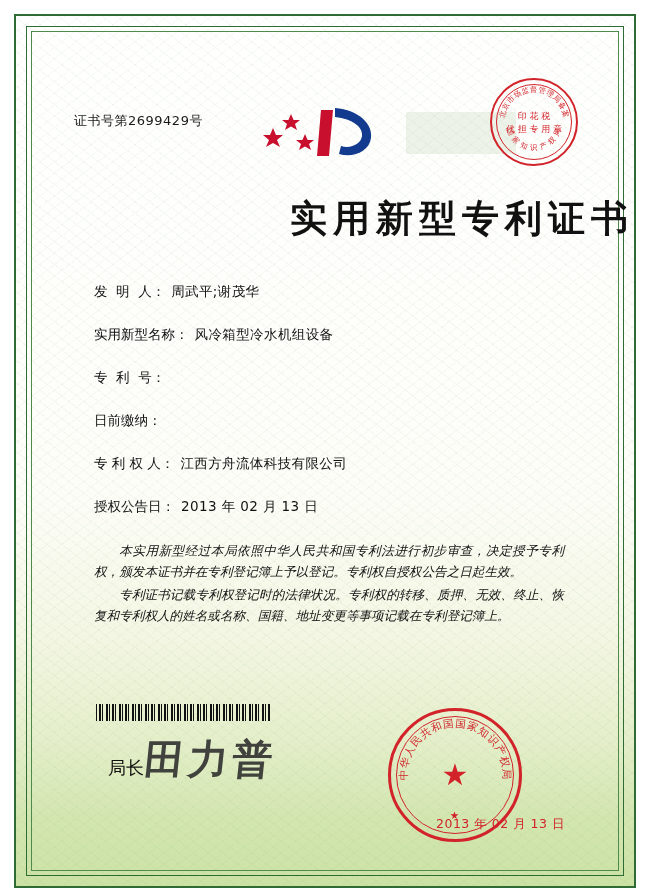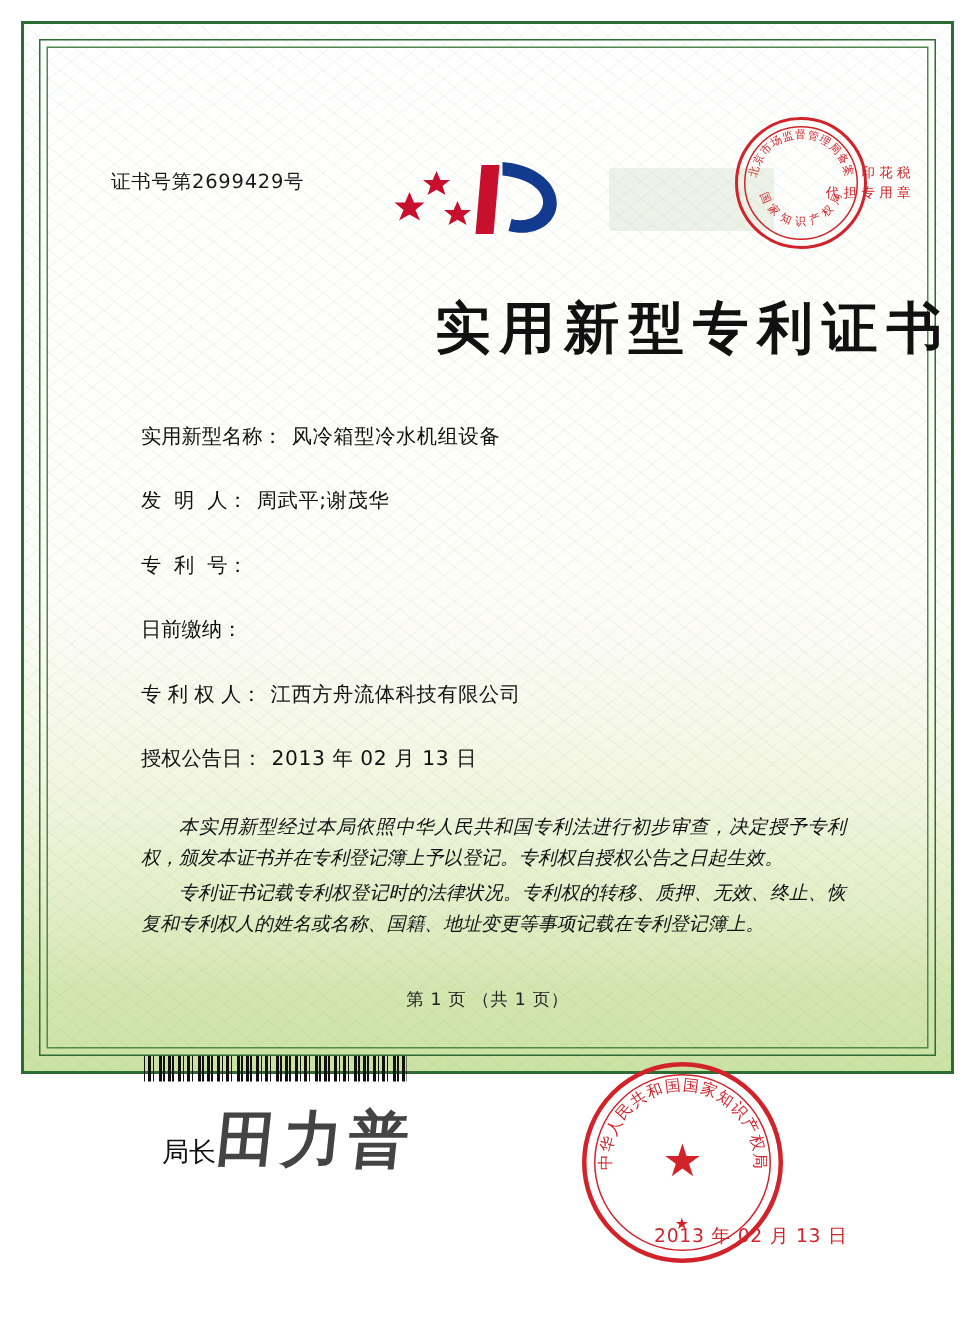--- a/index.html
+++ b/index.html
@@ -19,21 +19,21 @@
     width: 650px;
     height: 894px;
     background: #ffffff;
     overflow: hidden;
   }
   .cert {
     position: absolute;
     left: 14px;
     top: 14px;
     width: 622px;
-    height: 702px;
+    height: 874px;
     background:
       linear-gradient(to bottom,
         #ffffff 0%,
         #fdfdf8 55%,
         #f3f6e2 72%,
         #e3eec8 84%,
         #d3e6b0 92%,
         #cbe2a4 100%);
     border: 2px solid #2f6b35;
     box-sizing: border-box;
@@ -111,25 +111,24 @@
     font-size: 7.3px;
     fill: #d2232a;
     font-family: "DejaVu Sans", sans-serif;
     letter-spacing: 0.6px;
   }
   .top-seal .center-lines {
     position: absolute;
     left: 0;
     top: 30px;
     width: 84px;
-    text-align: right;
+    text-align: center;
     font-size: 9px;
     line-height: 13px;
     color: #d2232a;
-    margin-left: 31px;
   }
 
   
   .logo {
     position: absolute;
     left: 50%;
     top: 78px;
     transform: translateX(-50%);
     width: 140px;
     height: 78px;
@@ -318,26 +317,26 @@
       <div class="center-lines">
         <div>印 花 税</div>
         <div>代 担 专 用 章</div>
       </div>
     </div>
 
     <div class="title">实用新型专利证书</div>
 
     <div class="fields">
       <div class="field-row">
+        <span class="field-label">发  明  人：</span>
+        <span class="field-value">周武平;谢茂华</span>
+      </div>
+      <div class="field-row">
         <span class="field-label">实用新型名称：</span>
         <span class="field-value">风冷箱型冷水机组设备</span>
-      </div>
-      <div class="field-row">
-        <span class="field-label">发  明  人：</span>
-        <span class="field-value">周武平;谢茂华</span>
       </div>
       <div class="field-row">
         <span class="field-label">专  利  号：</span>
       </div>
       <div class="field-row">
         <span class="field-label">日前缴纳：</span>
       </div>
       <div class="field-row">
         <span class="field-label">专 利 权 人：</span>
         <span class="field-value">江西方舟流体科技有限公司</span>
@@ -366,15 +365,14 @@
           <path id="bigBotArc" d="M 20,64 A 44,44 0 0 0 108,64"></path>
         </defs>
         <text><textPath href="#bigTopArc" startOffset="50%" text-anchor="middle">中华人民共和国国家知识产权局</textPath></text>
         <text><textPath href="#bigBotArc" startOffset="50%" text-anchor="middle">★</textPath></text>
       </svg>
       <div class="star">★</div>
     </div>
 
     <div class="seal-date">2013 年 02 月 13 日</div>
 
-    <div class="page-no">第 1 页 （共 1 页）</div>
   </div>
 </div>
 
 </body></html>

